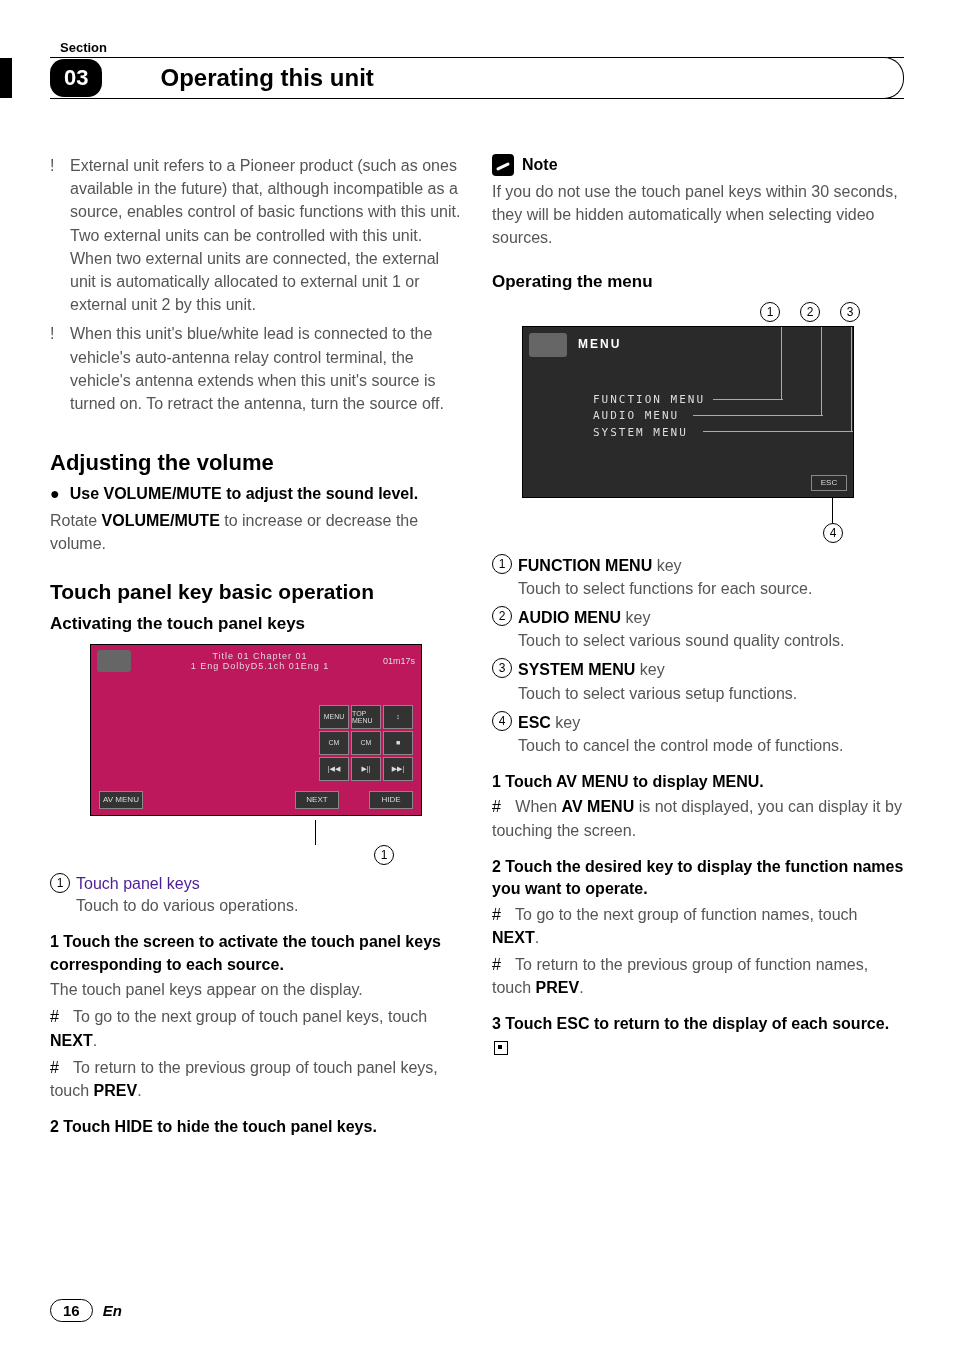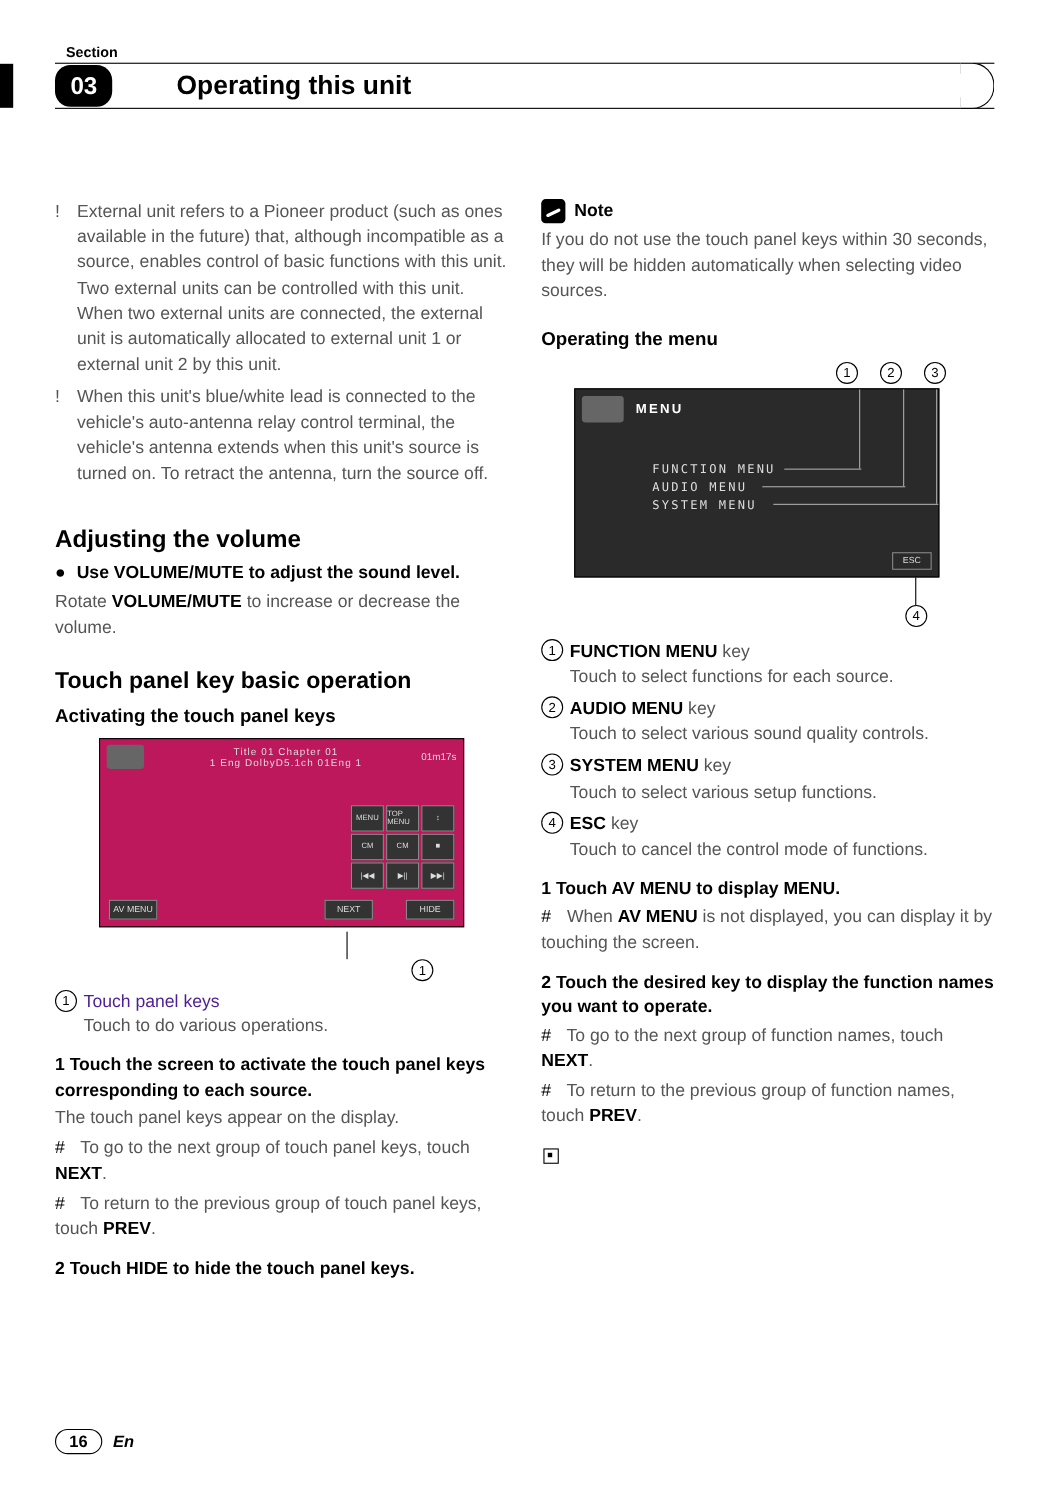--- a/index.html
+++ b/index.html
@@ -56,21 +56,21 @@
     border-radius: 14px;
     margin-right: 14px;
   }
   .chapter-title {
     font-weight: 900;
     font-size: 24px;
   }
   .columns {
     display: flex;
     gap: 30px;
-    margin-top: 82px;
+    margin-top: 55px;
     flex: 1;
   }
   .col {
     flex: 1;
     min-width: 0;
   }
   ul.bullets {
     list-style: none;
     padding: 0 0 0 20px;
     margin: 0;
@@ -358,21 +358,21 @@
 
       <div class="num-step">2    Touch the desired key to display the function names you want to operate.</div>
       <p class="para square-bullet">
         <span>To go to the next group of function names, touch </span><span class="bold">NEXT</span><span>.</span>
       </p>
       <p class="para square-bullet">
         <span>To return to the previous group of function names, touch </span><span class="bold">PREV</span><span>.</span>
       </p>
 
       <div class="num-step">
-        <span class="end-square"></span>
+        <span>3    Touch ESC to return to the display of each source.</span><span class="end-square"></span>
       </div>
     </div>
   </div>
 
   <div class="footer">
     <div class="page-num">16</div>
     <div class="lang">En</div>
   </div>
 </div>
 

